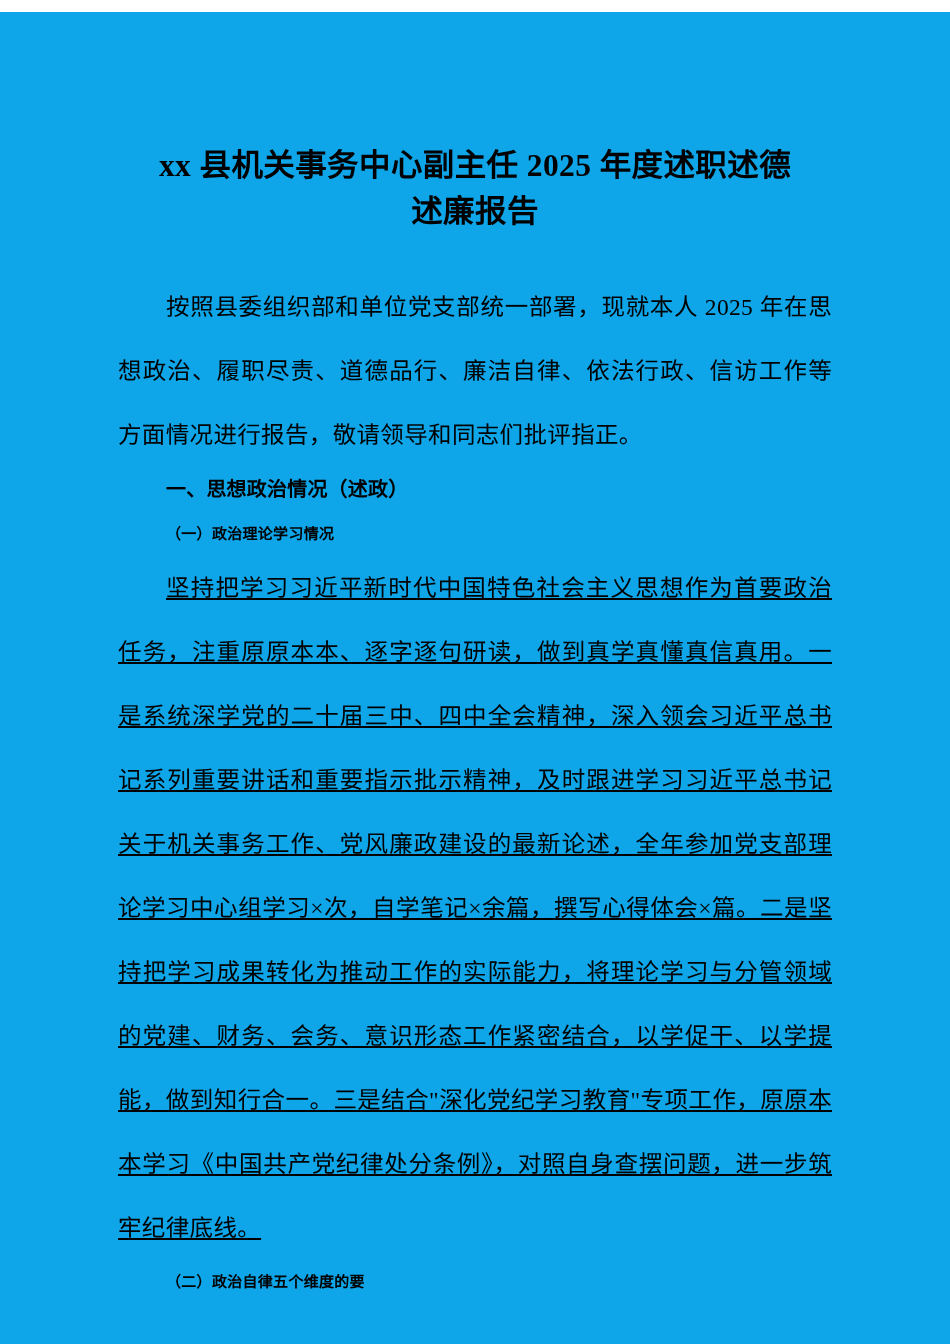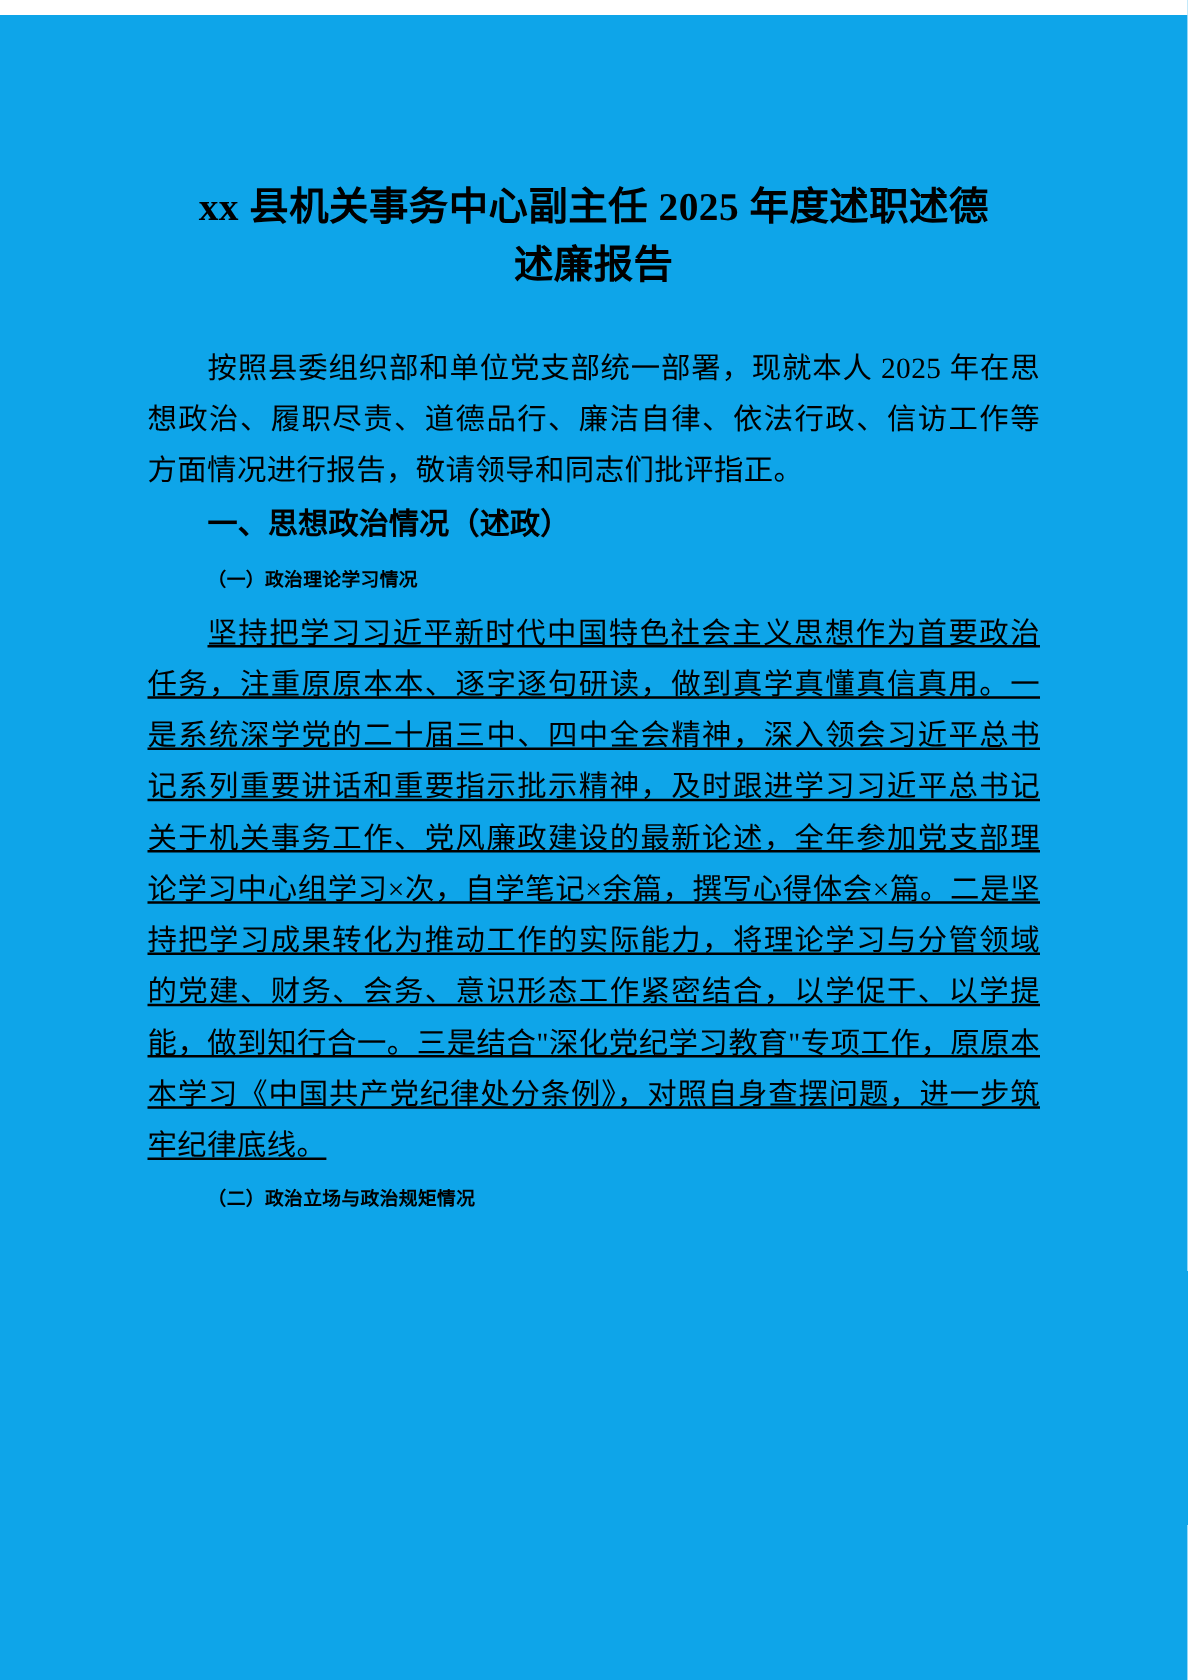--- a/index.html
+++ b/index.html
@@ -38,21 +38,21 @@
     letter-spacing: 0.4px;
     margin: 0;
     padding-top: 131px;
     white-space: pre-line;
   }
 
   
   .h1-section {
     font-family: "Liberation Sans", "DejaVu Sans", sans-serif;
     font-weight: bold;
-    font-size: 24px;
+    font-size: 20px;
     line-height: 44.5px;
     color: #000000;
     margin: 0;
     text-indent: 48px;
     letter-spacing: 0.2px;
   }
 
   
   .h2-section {
     font-family: "Liberation Serif", "DejaVu Serif", serif;
@@ -61,21 +61,21 @@
     color: #000000;
     margin: 0;
     text-indent: 48px;
     letter-spacing: 0.3px;
   }
 
   
   .body-p {
     font-family: "Liberation Serif", "DejaVu Serif", serif;
     font-size: 23.5px;
-    line-height: 41px;
+    line-height: 64px;
     color: #000000;
     margin: 0;
     text-indent: 48px;
     text-align: justify;
     text-justify: inter-character;
     letter-spacing: 0.35px;
     word-break: break-all;
   }
 
   .gap-before-intro { margin-top: 40px; }
@@ -91,17 +91,17 @@
 述廉报告</h1>
 
     <p class="body-p gap-before-intro">按照县委组织部和单位党支部统一部署，现就本人 2025 年在思想政治、履职尽责、道德品行、廉洁自律、依法行政、信访工作等方面情况进行报告，敬请领导和同志们批评指正。</p>
 
     <h2 class="h1-section">一、思想政治情况（述政）</h2>
 
     <h3 class="h2-section">（一）政治理论学习情况</h3>
 
     <p class="body-p gap-small">坚持把学习习近平新时代中国特色社会主义思想作为首要政治任务，注重原原本本、逐字逐句研读，做到真学真懂真信真用。一是系统深学党的二十届三中、四中全会精神，深入领会习近平总书记系列重要讲话和重要指示批示精神，及时跟进学习习近平总书记关于机关事务工作、党风廉政建设的最新论述，全年参加党支部理论学习中心组学习×次，自学笔记×余篇，撰写心得体会×篇。二是坚持把学习成果转化为推动工作的实际能力，将理论学习与分管领域的党建、财务、会务、意识形态工作紧密结合，以学促干、以学提能，做到知行合一。三是结合"深化党纪学习教育"专项工作，原原本本学习《中国共产党纪律处分条例》，对照自身查摆问题，进一步筑牢纪律底线。</p>
 
-    <h3 class="h2-section">（二）政治立场与政治规矩情况</h3>
+    <h3 class="h2-section">（二）政治自律五个维度的要</h3>
 
 
   </div>
 </div>
 
 </body></html>

